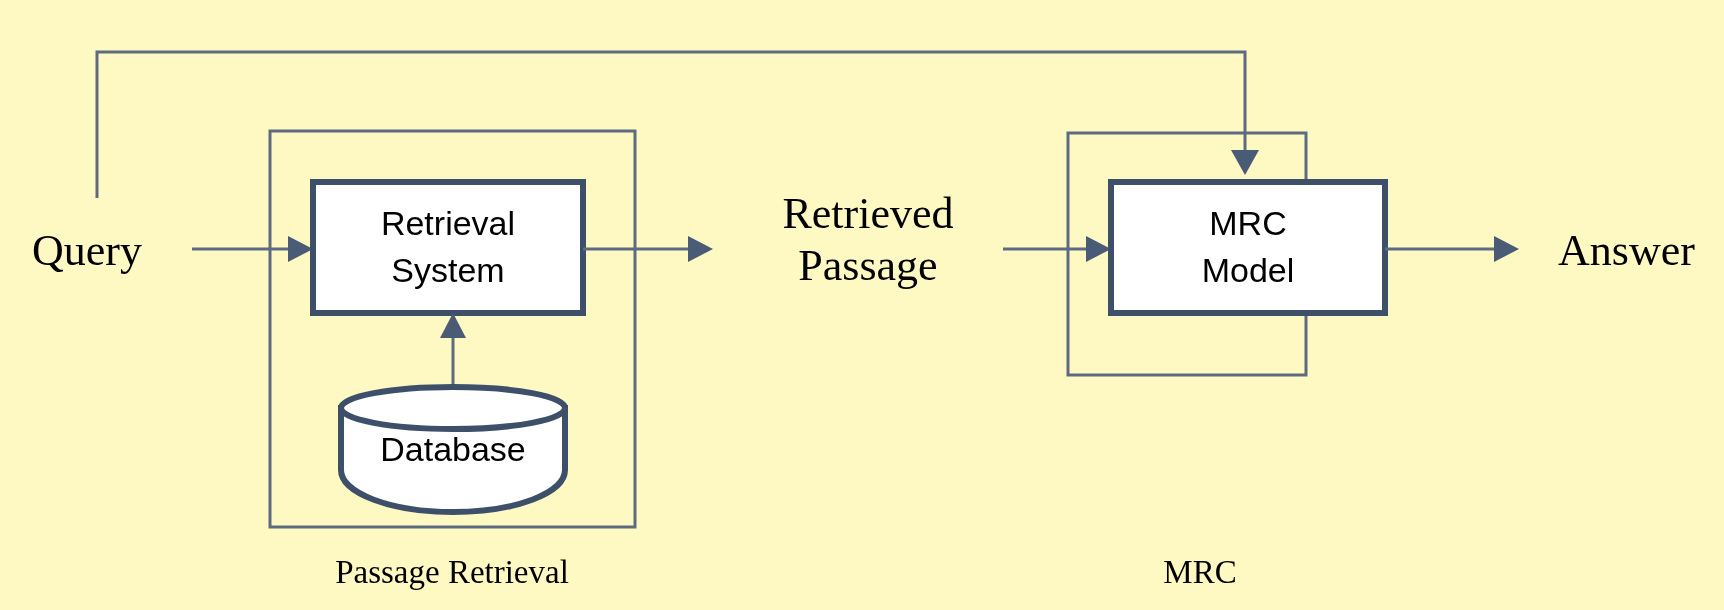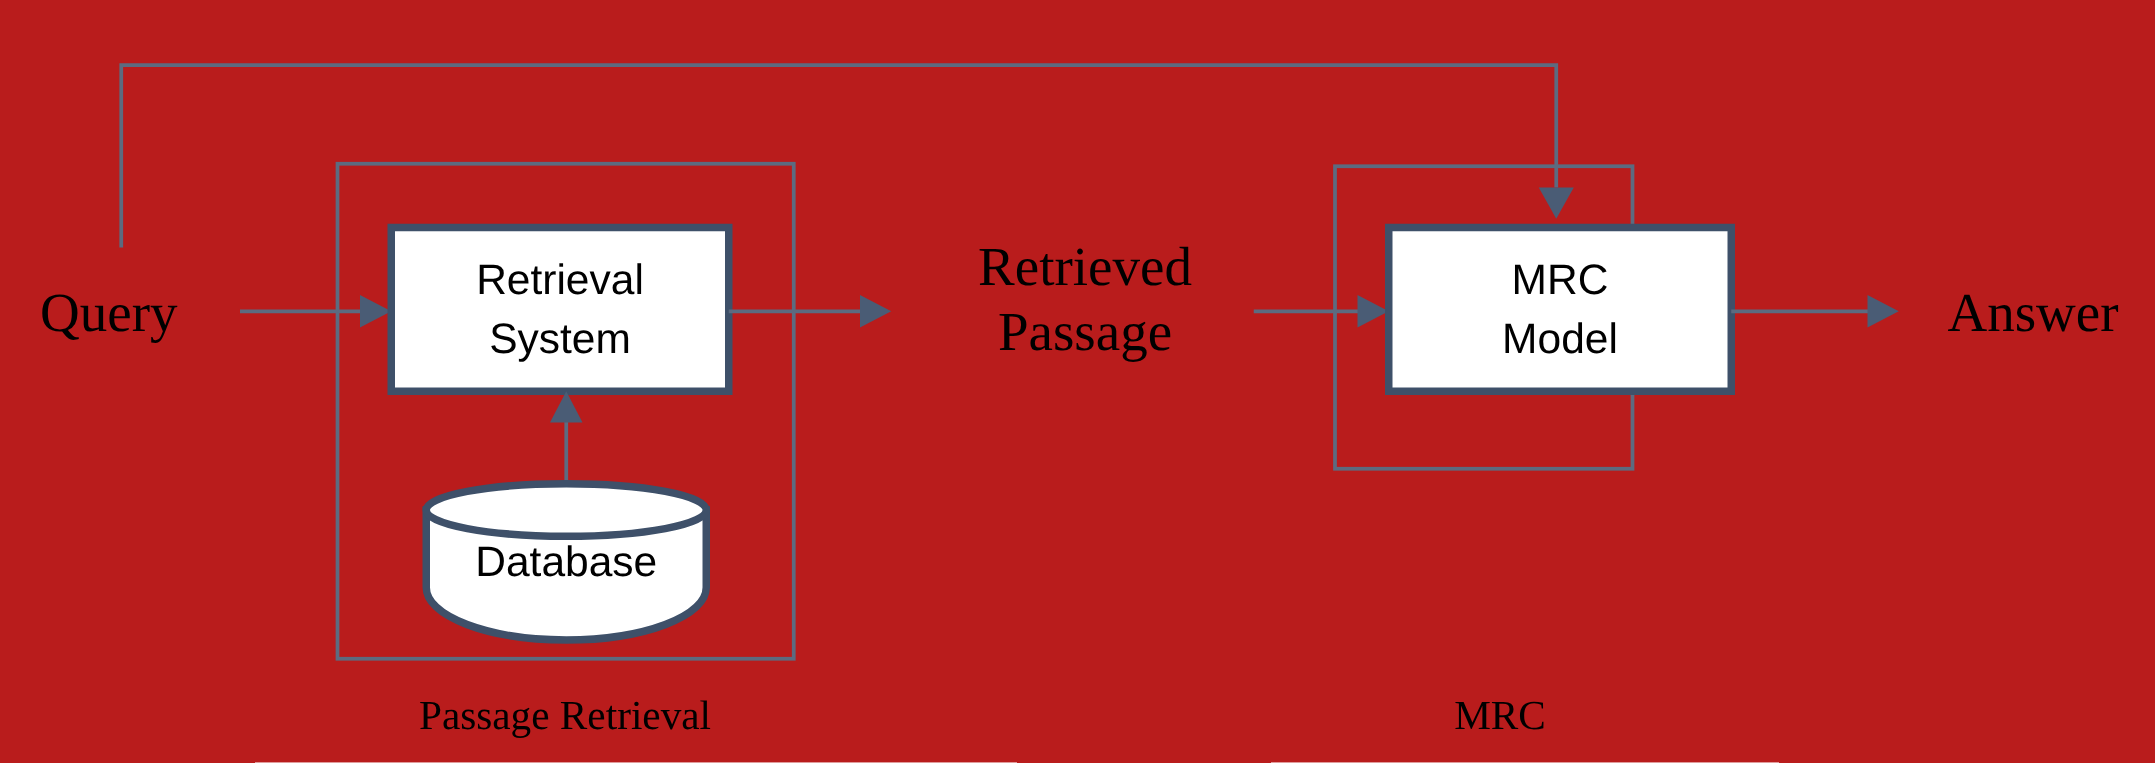--- a/index.html
+++ b/index.html
@@ -4,21 +4,21 @@
 <style>
   html, body {
     margin: 0;
     padding: 0;
     background: #ffffff;
   }
   #canvas {
     position: relative;
     width: 1724px;
     height: 610px;
-    background: #b91c1c;
+    background: #fef9c3;
     overflow: hidden;
     font-family: "Liberation Sans", sans-serif;
   }
   svg#diagram {
     position: absolute;
     top: 0;
     left: 0;
     width: 1724px;
     height: 610px;
     display: block;

